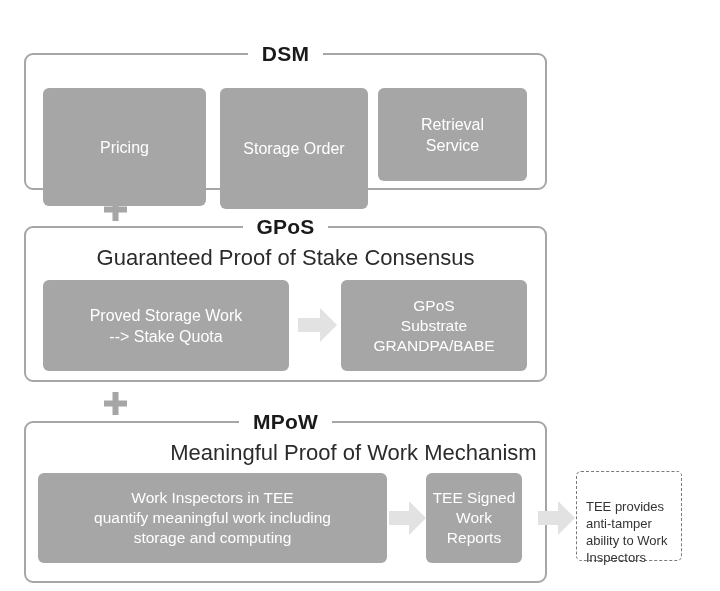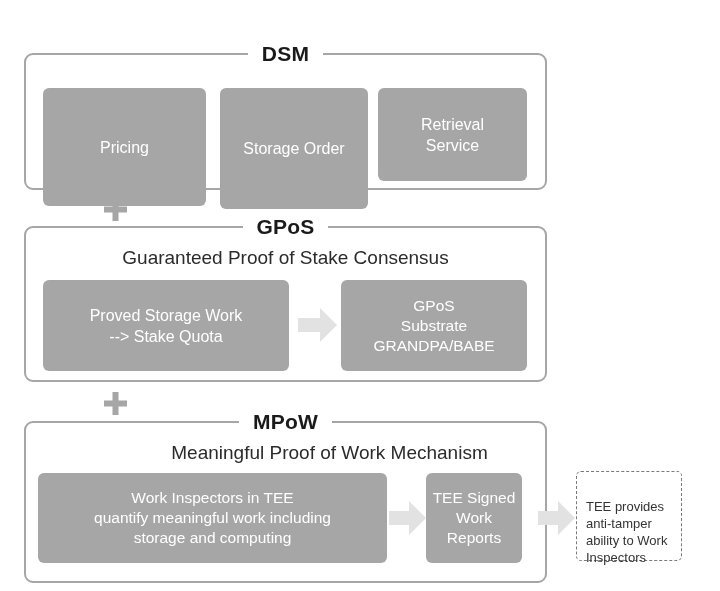--- a/index.html
+++ b/index.html
@@ -51,21 +51,21 @@
     color: #1a1a1a;
     letter-spacing: 0.2px;
     line-height: 24px;
   }
 
   .section-subtitle {
     position: absolute;
     left: 0;
     right: 0;
     text-align: center;
-    font-size: 19px;
+    font-size: 22px;
     color: #2b2b2b;
     line-height: 20px;
   }
 
   
   .gbox {
     position: absolute;
     box-sizing: border-box;
     background: #a6a6a6;
     border-radius: 6px;
@@ -173,21 +173,21 @@
       <path d="M8.5 0 H14.5 V8.5 H23 V14.5 H14.5 V23 H8.5 V14.5 H0 V8.5 H8.5 Z" fill="#a6a6a6"></path>
     </svg>
   </div>
 
   <div class="section" style="left:24px; top:403px; width:523px; height:162px;">
     <div class="section-legend">
       <span class="section-legend-title">MPoW</span>
     </div>
   </div>
 
-  <div class="section-subtitle" style="left:24px; top:425px; width:611px;">
+  <div class="section-subtitle" style="left:24px; top:425px; width:611px;padding-left:24px;">
     <span>Meaningful Proof of Work Mechanism</span>
   </div>
 
   <div class="gbox small-lines" style="left:38px; top:455px; width:349px; height:90px;">
     <span>Work Inspectors in TEE
 quantify meaningful work including
 storage and computing</span>
   </div>
 
   <div class="arrow" style="left:389px; top:483px; width:37px; height:34px;">

